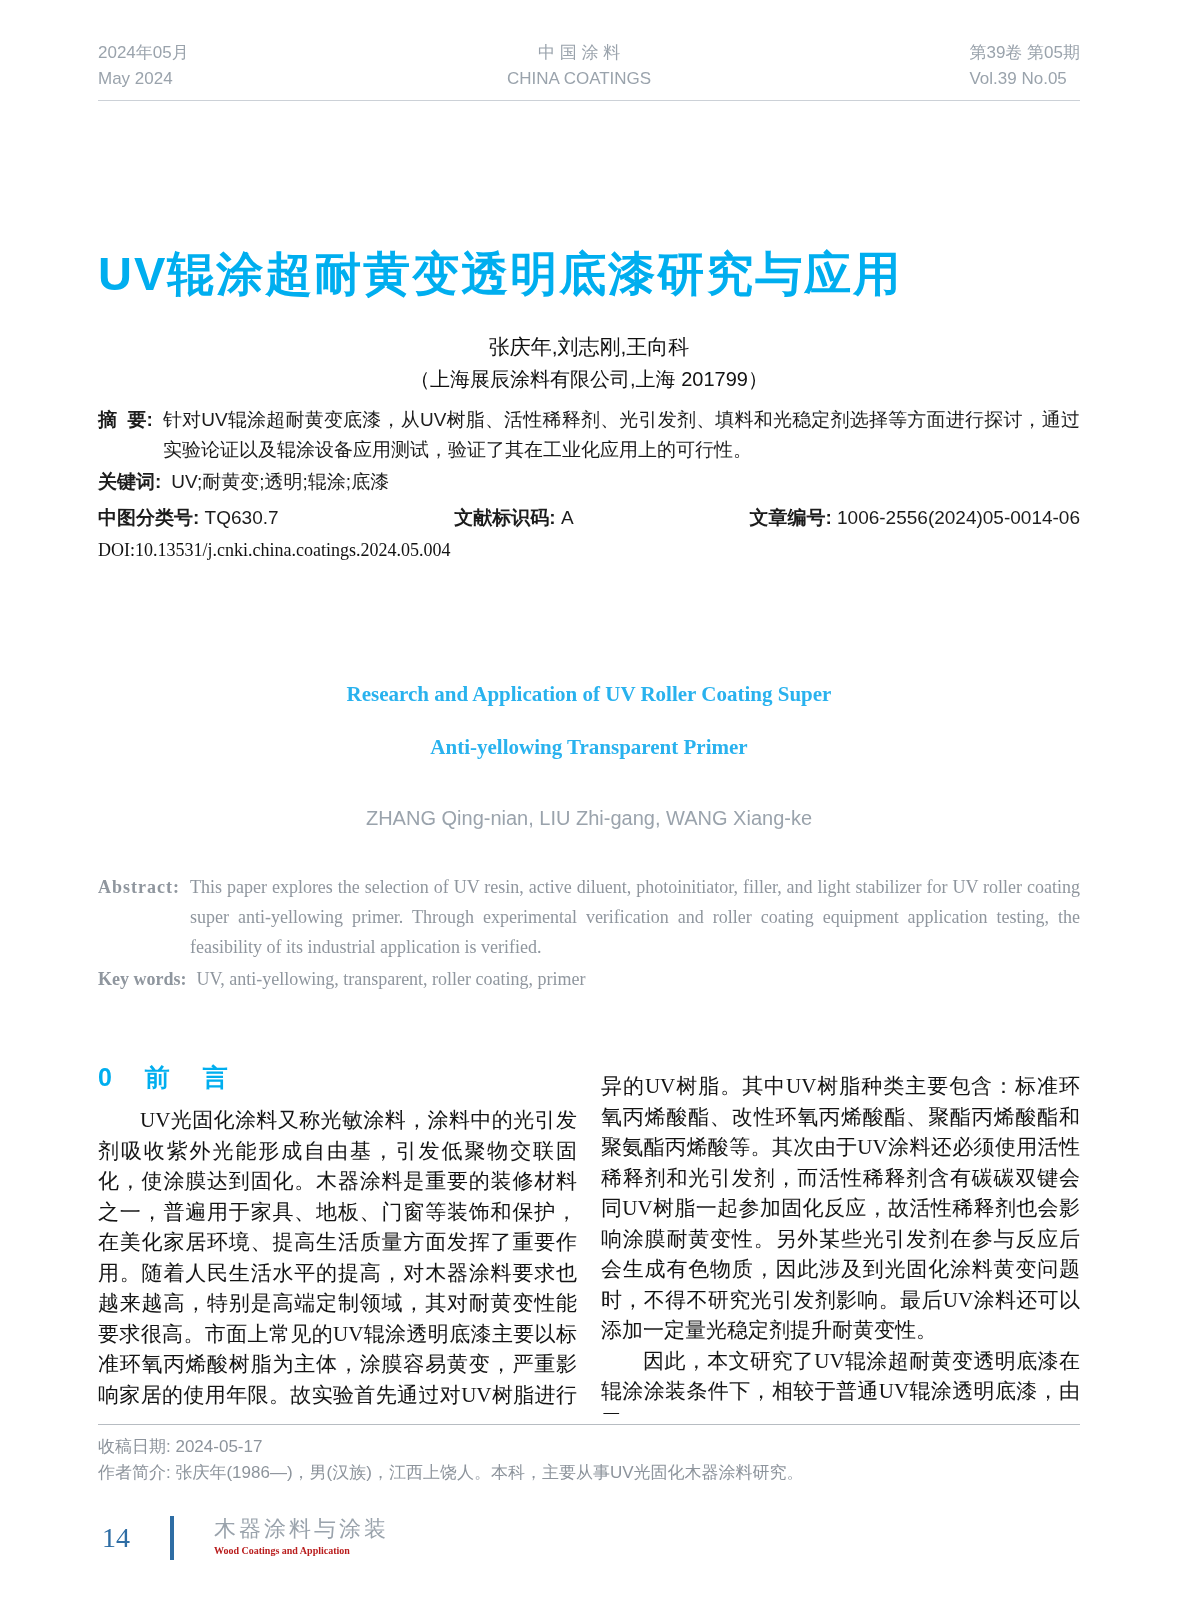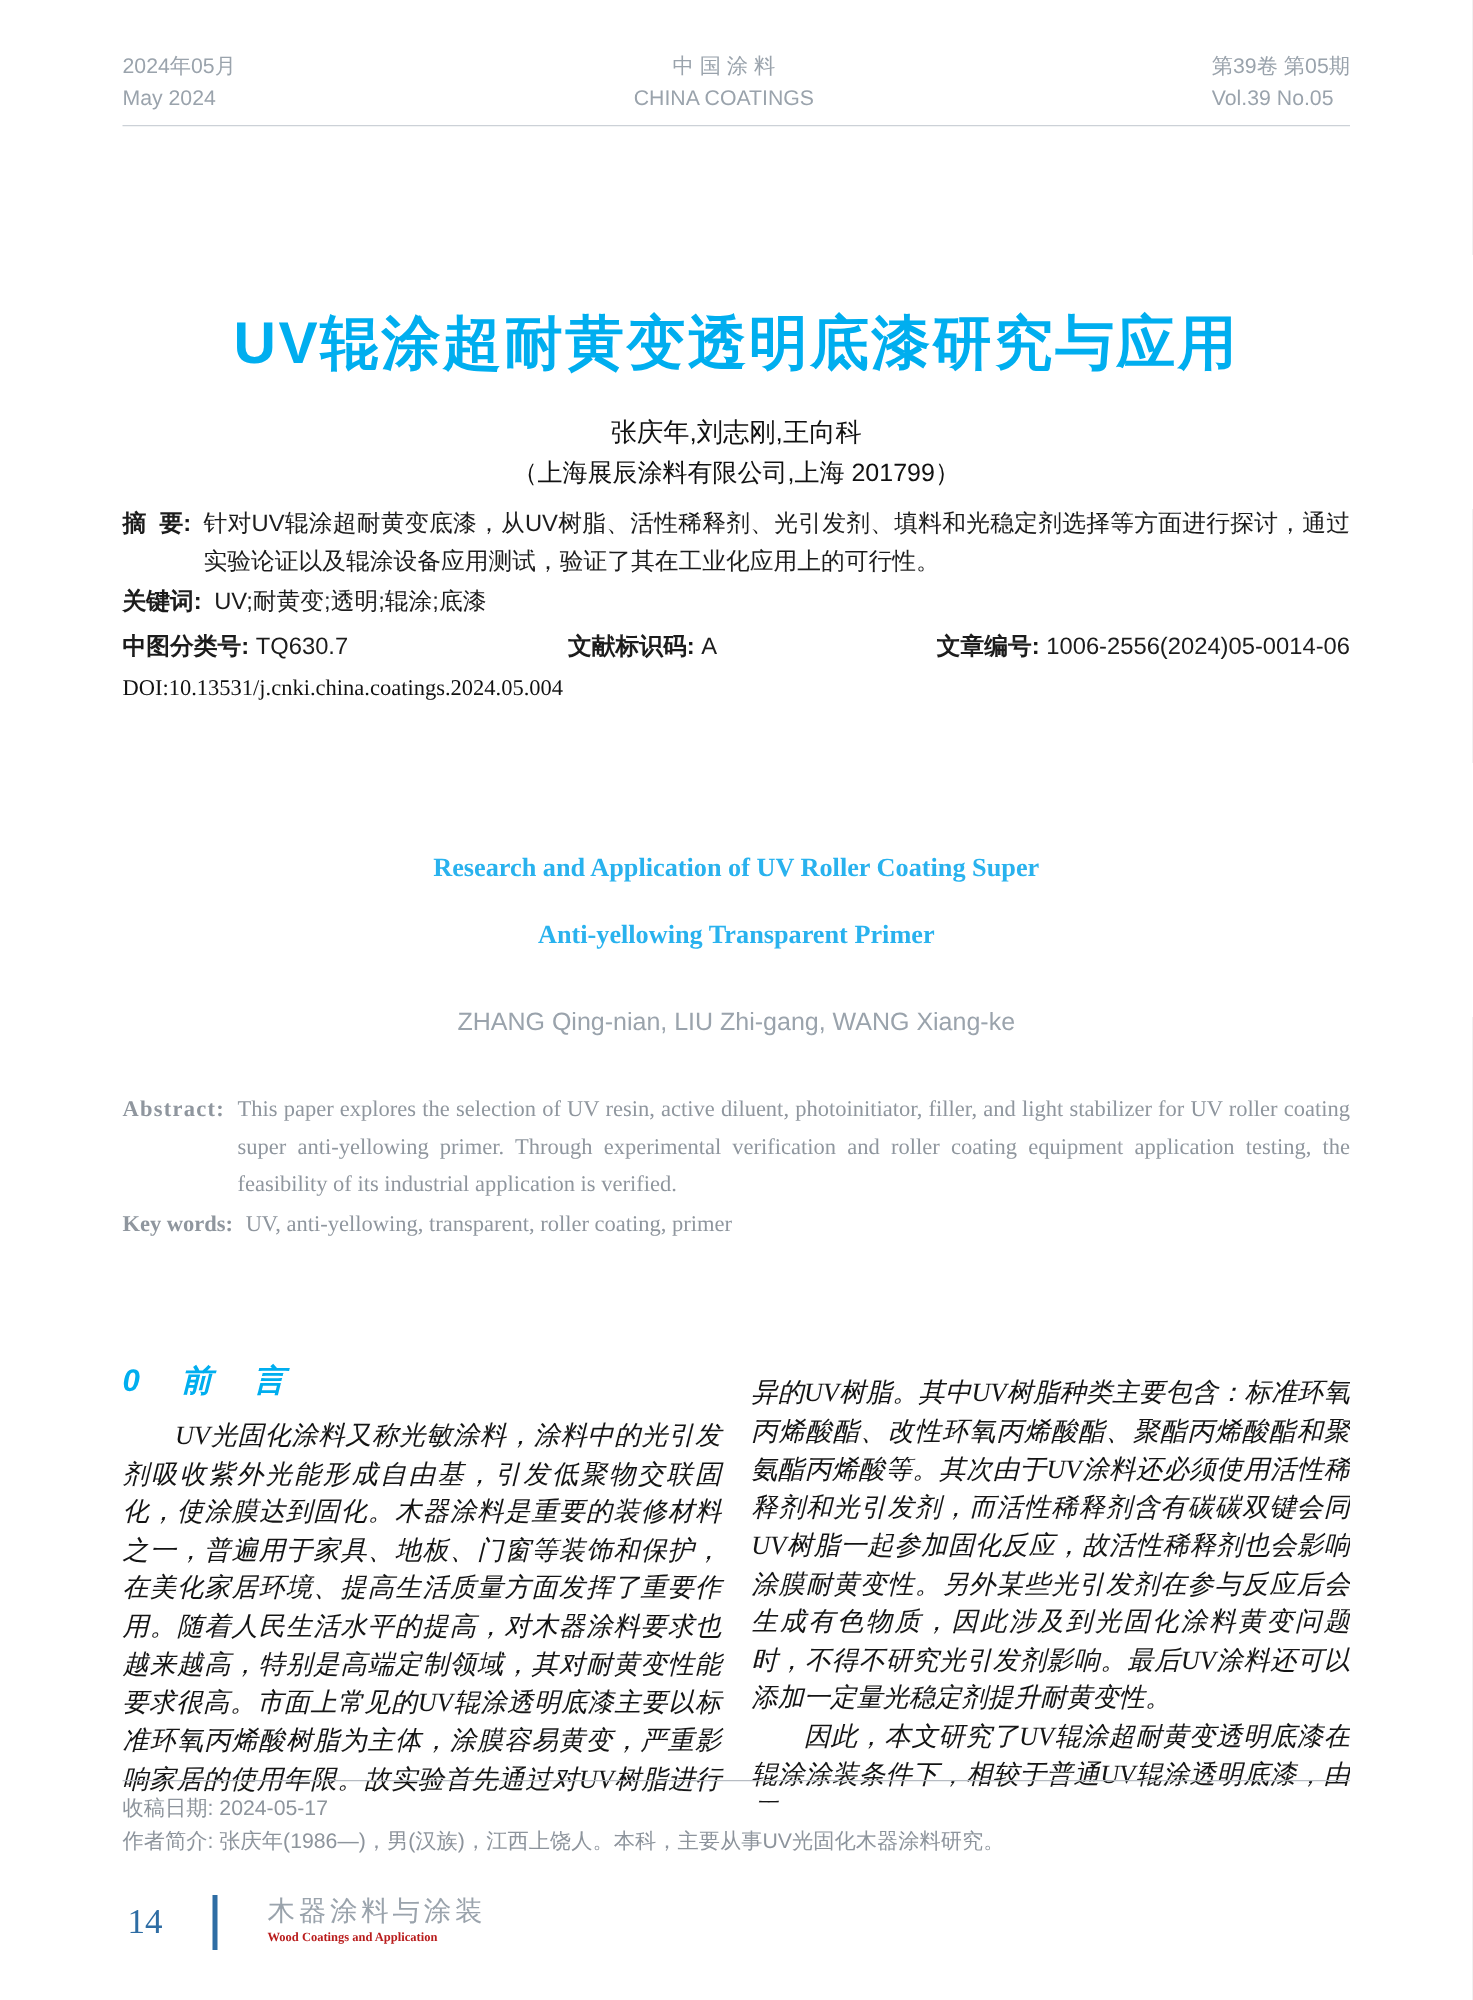--- a/index.html
+++ b/index.html
@@ -11,21 +11,21 @@
   
   .jheader{
     display:flex;justify-content:space-between;align-items:flex-end;
     padding:40px 0 8px 0;border-bottom:1px solid #ccd1d7;
     color:#9aa3ac;font-size:17px;line-height:26px;
   }
   .jheader .hc{text-align:center;}
   .jheader .hr{}
   
   .title-cn{
-    margin:146px 0 0 0;text-align:center;font-size:47px;line-height:54px;
+    margin:146px 0 0 0;text-align:left;font-size:47px;line-height:54px;
     font-weight:bold;color:#00AEEF;letter-spacing:2px;
   }
   .authors-cn{margin-top:34px;text-align:center;font-size:21px;line-height:24px;color:#111;}
   .affil-cn{margin-top:8px;text-align:center;font-size:20px;line-height:24px;color:#111;}
   
   .hang{display:flex;font-size:19px;line-height:30px;}
   .hang .lab{font-weight:bold;white-space:pre;margin-right:10px;flex:none;}
   .hang .txt{flex:1;text-align:justify;}
   .cn-abstract{margin-top:14px;}
   .cn-keywords{margin-top:2px;}
@@ -49,22 +49,22 @@
     margin-top:42px;font-family:"Liberation Serif",serif;color:#8f969e;
     font-size:18px;line-height:30px;
   }
   .en-abstract .lab{letter-spacing:1px;}
   .en-keywords{
     margin-top:2px;font-family:"Liberation Serif",serif;color:#8f969e;
     font-size:18px;line-height:30px;
   }
   
   .columns{
-    margin-top:96px;display:flex;gap:24px;height:352px;overflow:hidden;
-    font-family:"Liberation Serif",serif;font-size:21px;line-height:30.5px;color:#141414;font-style:italic;
+    margin-top:68px;display:flex;gap:24px;height:352px;overflow:hidden;
+    font-family:"Liberation Serif",serif;font-size:21px;line-height:30.5px;color:#141414;
   }
   .col{flex:1;min-width:0;text-align:justify;}
   .sec-heading{
     margin:0 0 13px 0;font-family:"Liberation Sans",sans-serif;
     color:#00AEEF;font-size:25px;font-weight:bold;line-height:30px;
     letter-spacing:8px;word-spacing:10px;
   }
   .col p{margin:0;}
   .p-indent{text-indent:2em;}
   .col-right{padding-top:9px;}

